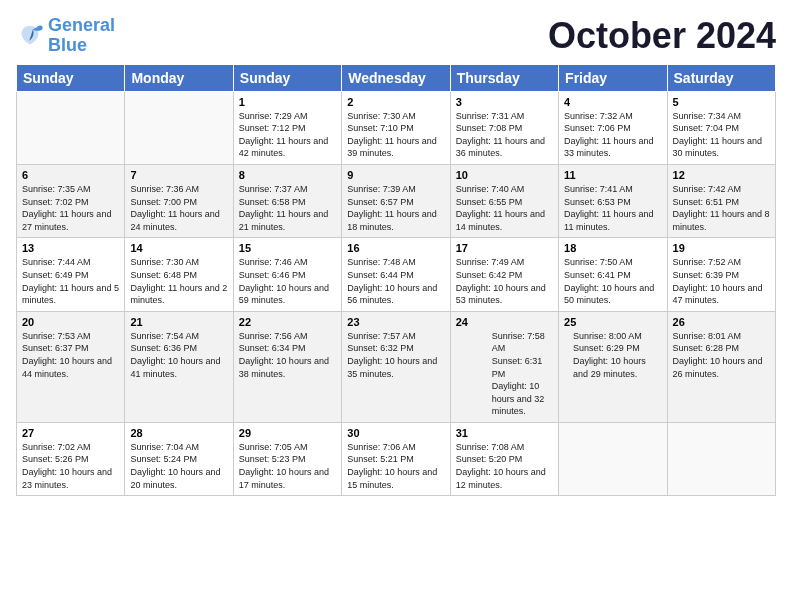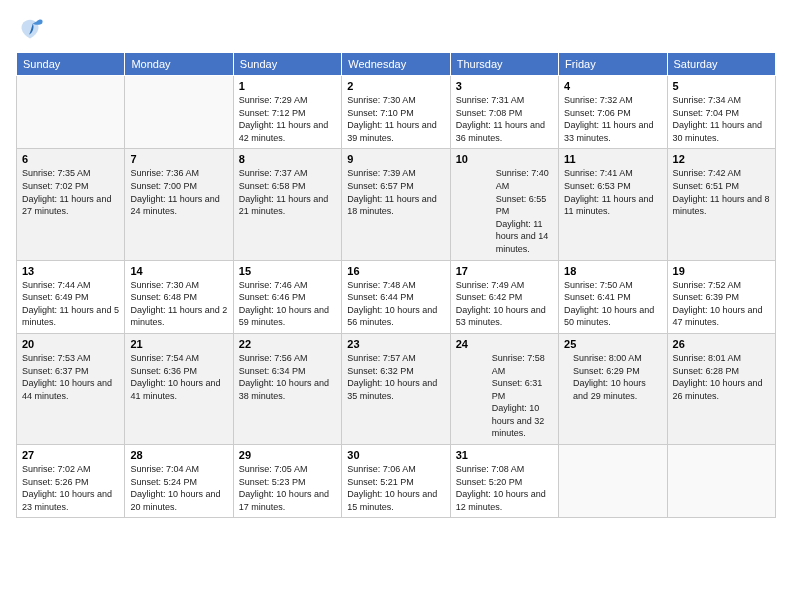--- a/index.html
+++ b/index.html
@@ -50,22 +50,22 @@
     table {
       width: 100%;
       border-collapse: collapse;
       font-size: 10px;
     }
     thead tr th {
       background-color: #4472c4;
       color: #fff;
       text-align: left;
       padding: 5px 6px;
-      font-size: 11px;
-      font-weight: normal;
+      font-size: 14px;
+      font-weight: bold;
       border: 1px solid #fff;
     }
     tbody tr td {
       border: 1px solid #ccc;
       padding: 4px 5px;
       vertical-align: top;
       min-height: 70px;
       width: calc(100% / 7);
     }
     tbody tr:nth-child(odd) td {
@@ -92,22 +92,29 @@
 </head>
 <body>
 
 <div class="header">
   <div class="logo">
     <svg class="logo-bird" viewBox="0 0 30 30" xmlns="http://www.w3.org/2000/svg">
       <path d="M15 4 C10 4, 5 8, 6 14 C7 18, 10 22, 15 24 C20 22, 23 18, 24 14 C25 8, 20 4, 15 4Z" fill="#4a90d9" opacity="0.3"></path>
       <path d="M22 6 C26 2, 30 4, 28 8 C26 10, 20 10, 18 8 Z" fill="#4a90d9"></path>
       <path d="M18 8 C20 12, 18 18, 14 20 C16 16, 17 11, 18 8Z" fill="#2a6db5"></path>
     </svg>
+    <div>
+      <div class="logo-text">
+        <span>General</span><br>
+        <span style="color:#4a90d9">Blue</span>
+      </div>
+    </div>
   </div>
   <div class="title-section">
+    <div class="month-title">October 2024</div>
   </div>
 </div>
 
 <table>
   <thead>
     <tr>
     <th>Sunday</th>
         <th>Monday</th>
         <th>Sunday</th>
         <th>Wednesday</th>
@@ -171,21 +178,21 @@
 Daylight: 11 hours and 21 minutes.</div>
         </td>
         <td>
           <span class="day-num">9</span>
           <div class="day-info" style="white-space: pre-line;">Sunrise: 7:39 AM
 Sunset: 6:57 PM
 Daylight: 11 hours and 18 minutes.</div>
         </td>
         <td>
           <span class="day-num">10</span>
-          <div class="day-info" style="white-space: pre-line; margin-left: 40px;">Sunrise: 7:40 AM
+          <div class="day-info" style="white-space: pre-line;">Sunrise: 7:40 AM
 Sunset: 6:55 PM
 Daylight: 11 hours and 14 minutes.</div>
         </td>
         <td>
           <span class="day-num">11</span>
           <div class="day-info" style="white-space: pre-line;">Sunrise: 7:41 AM
 Sunset: 6:53 PM
 Daylight: 11 hours and 11 minutes.</div>
         </td>
         <td>

